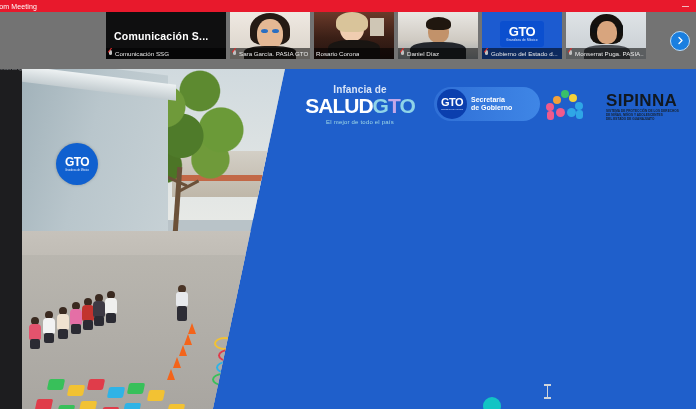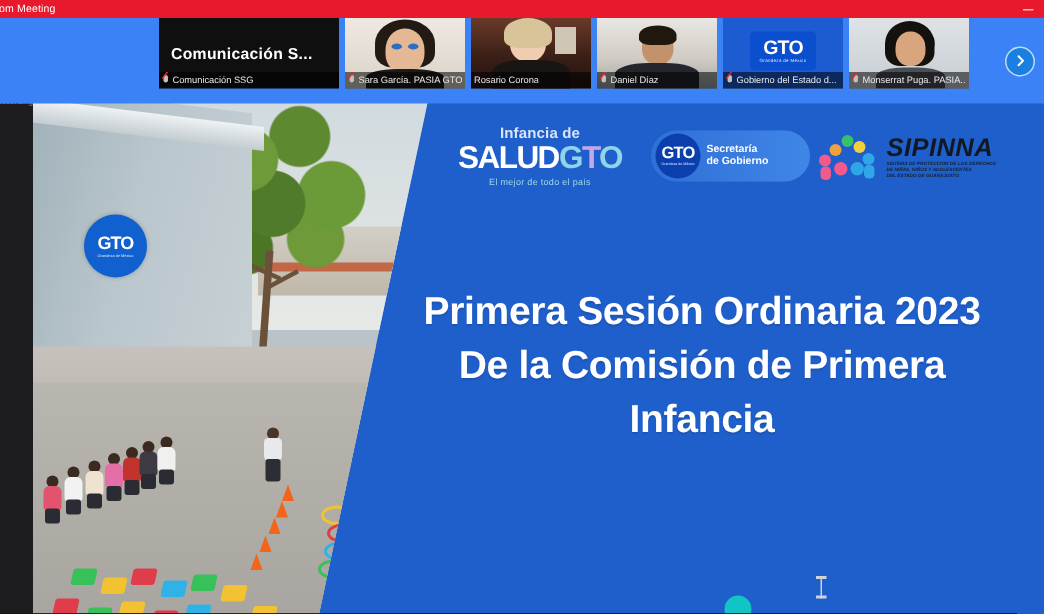--- a/index.html
+++ b/index.html
@@ -19,21 +19,21 @@
   }
   .titlebar .tb-spacer{ flex:1; }
   .tb-min{
     width:22px; height:12px; display:flex; align-items:center; justify-content:center;
   }
   .tb-min i{ display:block; width:7px; height:1px; background:#f2b9bf; }
 
   
   .filmstrip{
     position:absolute; left:0; top:12px; width:696px; height:57px;
-    background:#3b82f6; z-index:35;
+    background:#737373; z-index:35;
   }
   .strip-inner{ position:absolute; left:106px; top:0; height:47px; display:flex; gap:4px; }
 
   .tile{ position:relative; width:80px; height:47px; overflow:hidden; background:#2a2a2c; }
   .tile.active-spk{ width:120px; background:#0f0f10; display:flex; align-items:center; }
   .tile.active-spk .spk-text{
     color:#fff; font-weight:bold; font-size:10.5px; padding-left:8px; letter-spacing:.2px;
     white-space:nowrap;
   }
   .namebar{
@@ -184,21 +184,21 @@
   }
   .logo-sec .badge{
     width:30px; height:30px; border-radius:50%; background:#0b3fae;
     display:flex; flex-direction:column; align-items:center; justify-content:center;
   }
   .logo-sec .badge .b1{ font-size:11px; font-weight:bold; color:#fff; letter-spacing:-.6px; line-height:11px; }
   .logo-sec .badge .b2{ font-size:2.4px; color:#d8e4ff; }
   .logo-sec .txt{ display:flex; flex-direction:column; line-height:8px; }
   .logo-sec .txt span{ font-size:7px; font-weight:bold; color:#ffffff; }
 
-  .logo-sip{ display:flex; align-items:center; gap:3px;font-style:italic; }
+  .logo-sip{ display:flex; align-items:flex-end; gap:18px; }
   .sip-glyph{ position:relative; width:44px; height:34px; }
   .sip-glyph i{ position:absolute; border-radius:50%; display:block; }
   .sip-glyph b{ position:absolute; display:block; border-radius:3px; }
   .sip-text{ display:flex; flex-direction:column; }
   .sip-text .s1{ font-size:17px; font-weight:bold; color:#111820; letter-spacing:.3px; line-height:17px; }
   .sip-text .s2{ font-size:3.1px; color:#16202b; font-weight:bold; line-height:4px; letter-spacing:.05px; }
 
   
   .slide-title{
     position:absolute; left:220px; top:130px; width:452px;
@@ -439,25 +439,20 @@
           <span class="sip-text">
             <span class="s1">SIPINNA</span>
             <span class="s2">SISTEMA DE PROTECCIÓN DE LOS DERECHOS</span>
             <span class="s2">DE NIÑAS, NIÑOS Y ADOLESCENTES</span>
             <span class="s2">DEL ESTADO DE GUANAJUATO</span>
           </span>
         </div>
 
       </div>
 
-      <div class="slide-title">
-        <div>Primera Sesión Ordinaria 2023</div>
-        <div>De la Comisión de Primera</div>
-        <div>Infancia</div>
-      </div>
 
       <div class="dot-accent"></div>
     </div>
   </div>
 
   <div class="cursor">
     <i style="left:0;top:0;width:7px;height:1.6px;"></i>
     <i style="left:2.7px;top:0;width:1.6px;height:15px;"></i>
     <i style="left:0;top:13.4px;width:7px;height:1.6px;"></i>
   </div>

